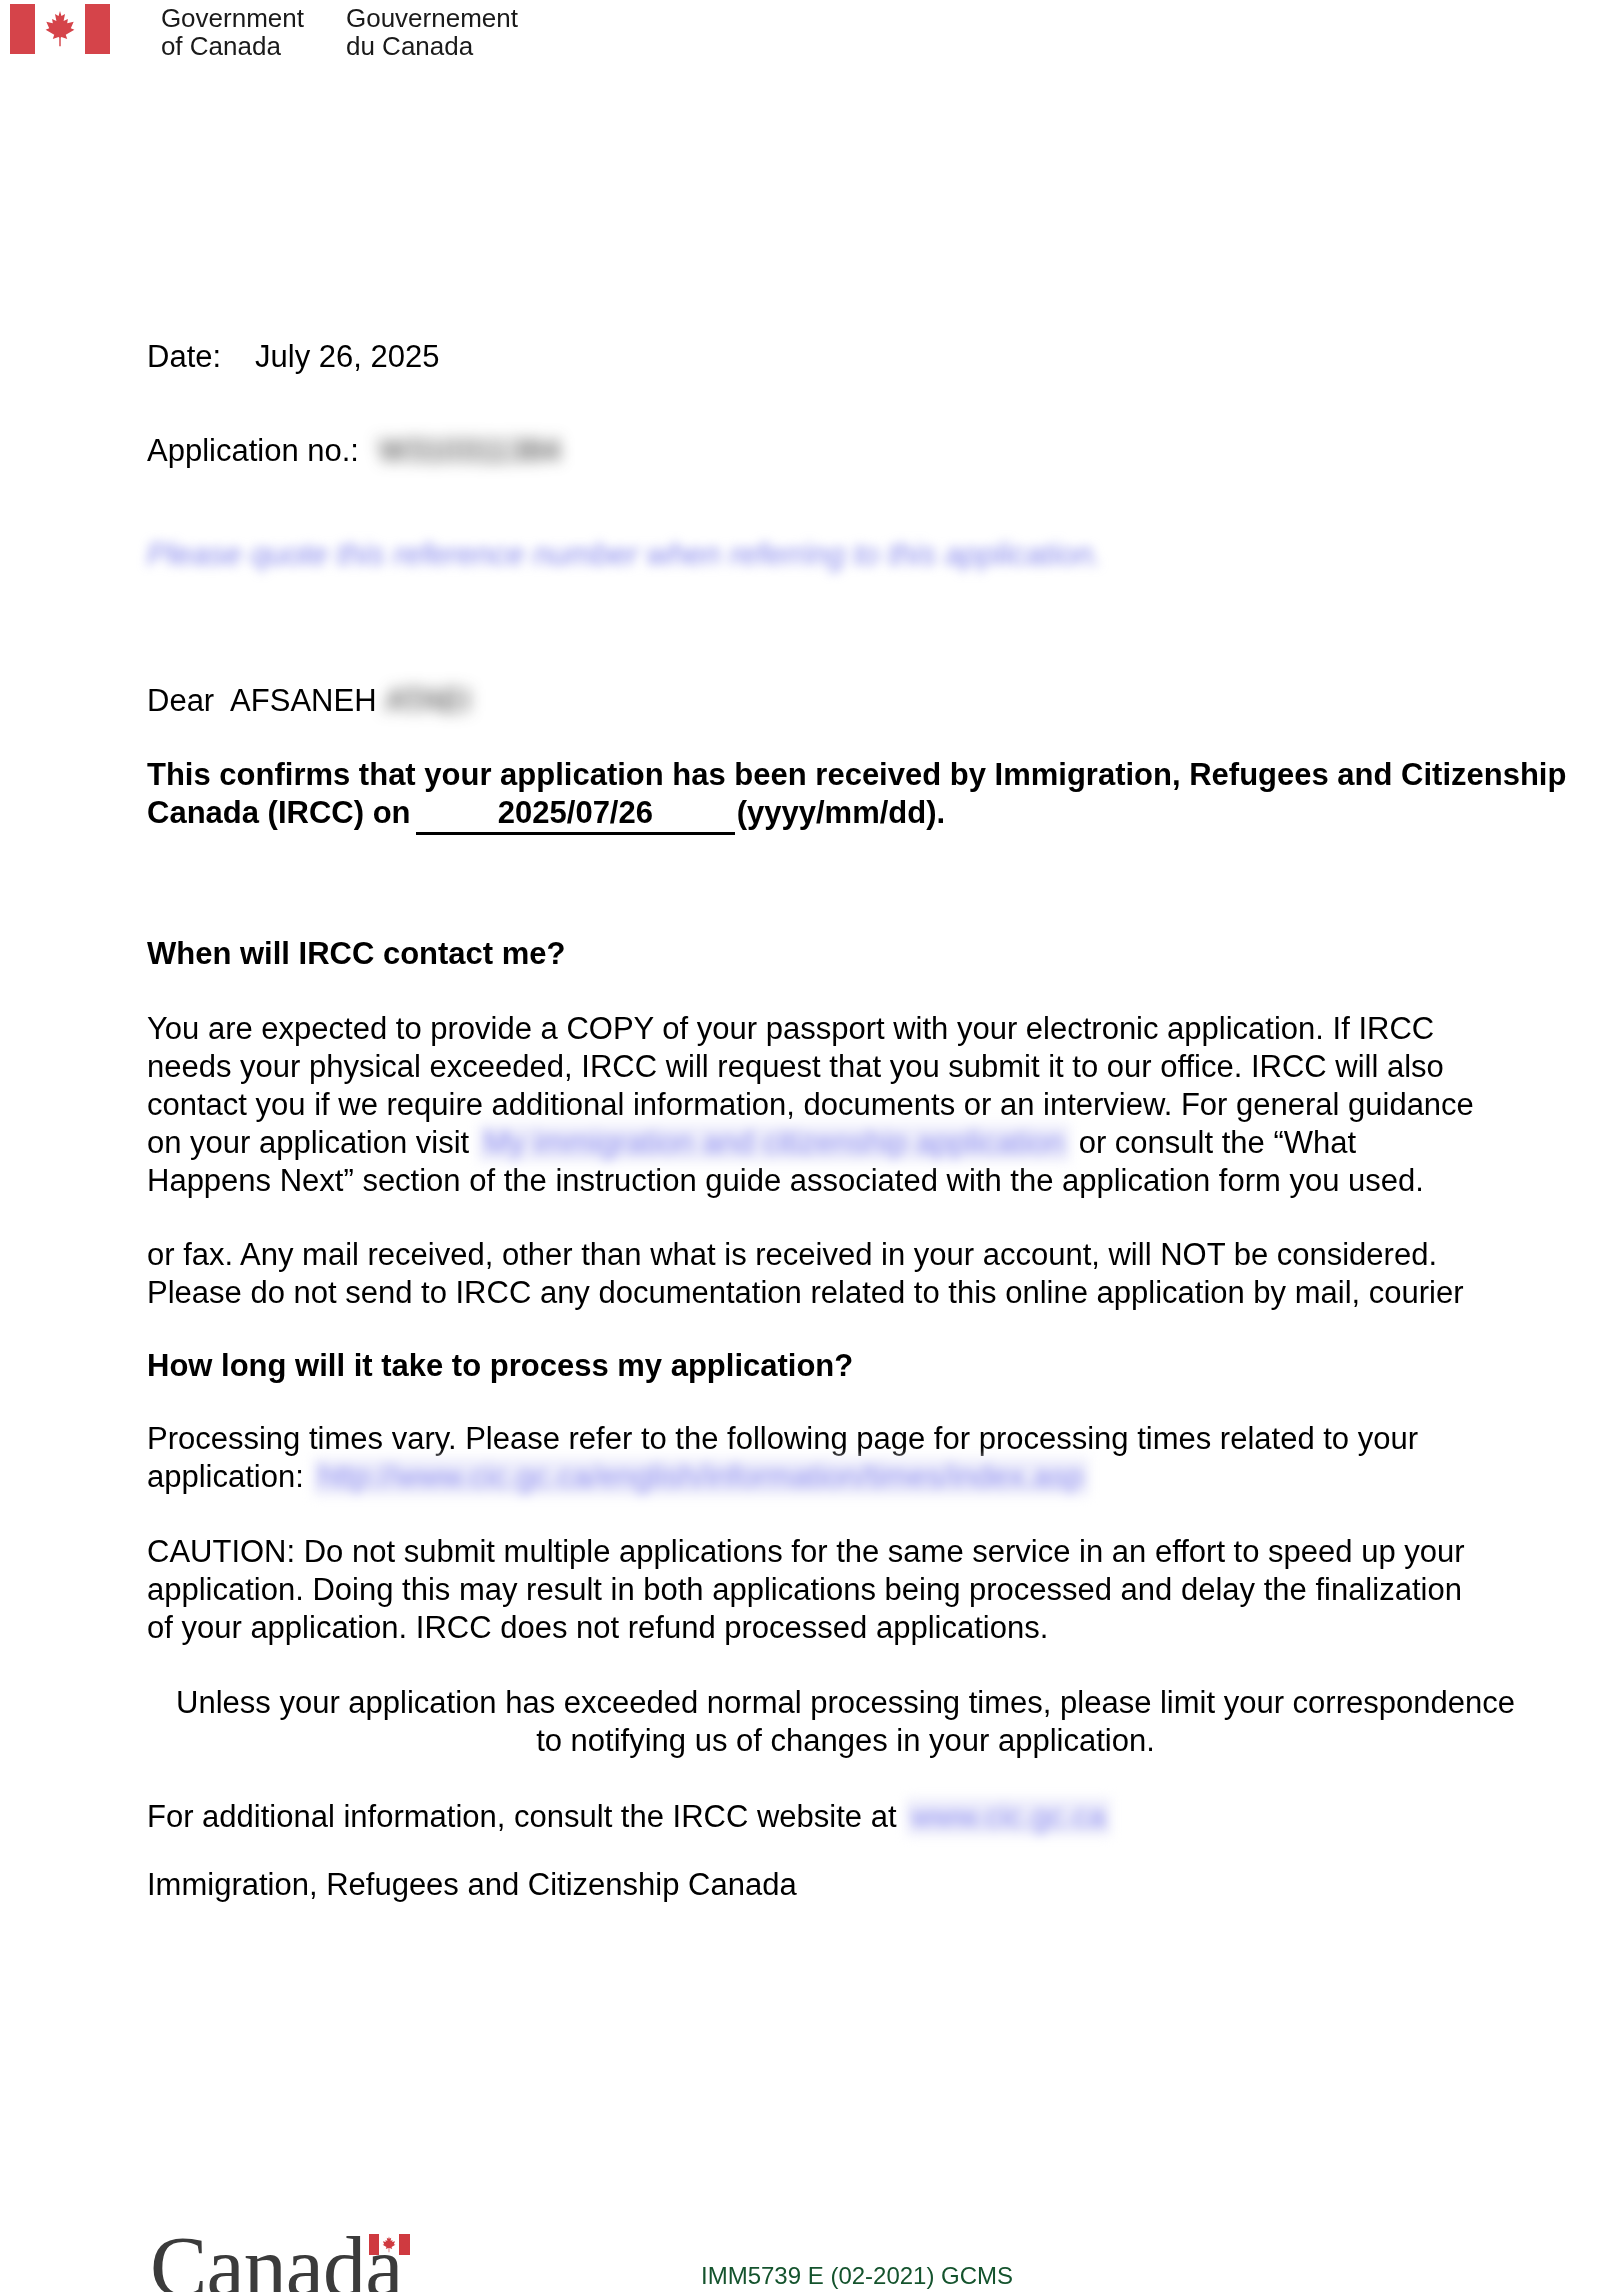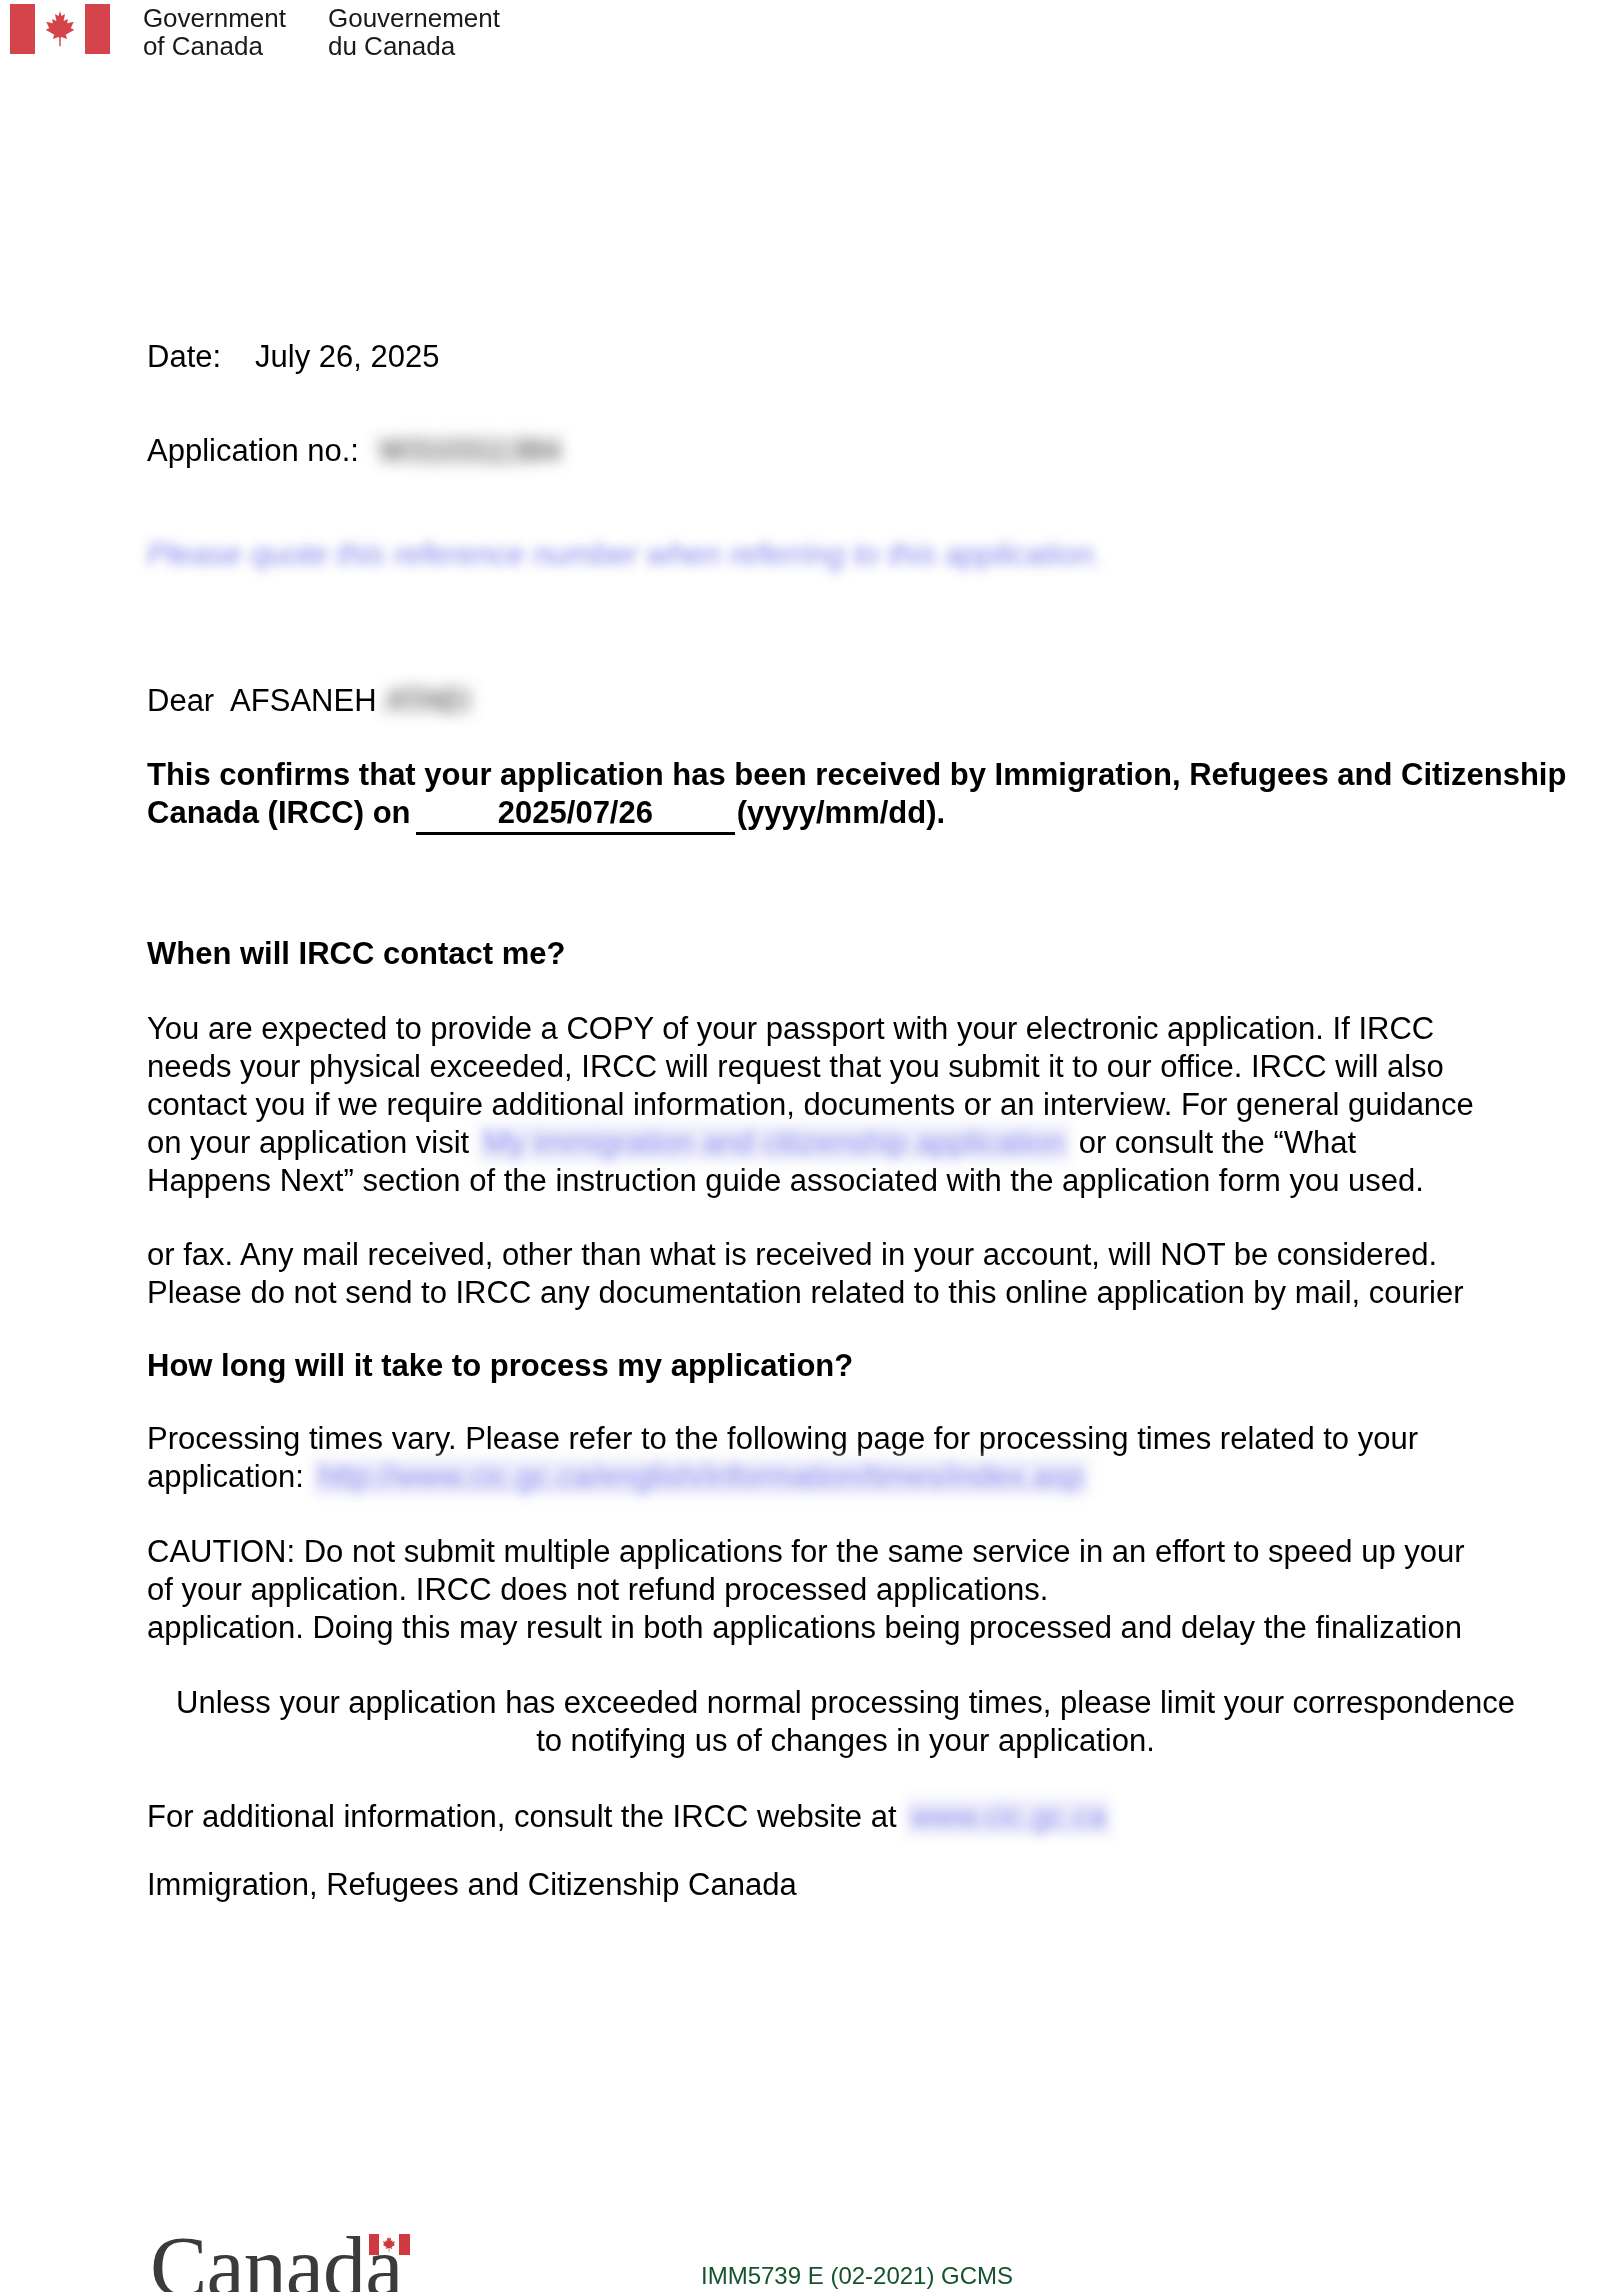--- a/index.html
+++ b/index.html
@@ -12,21 +12,21 @@
   .line { display:block; white-space:nowrap; }
   b,.bold { font-weight:bold; }
 
   
   .gov-header { position:absolute; top:3.6px; left:9.9px; display:flex; align-items:flex-start; }
   .flag { display:flex; width:100px; height:50px; flex:none; }
   .flag .bar { width:25%; height:100%; background:#d5444a; }
   .flag .field { width:50%; height:100%; background:#ffffff; display:flex; align-items:center; justify-content:center; }
   .flag svg { width:72%; height:88%; }
   .gov-text { font-size:26px; line-height:28px; color:#1a1a1a; }
-  .gov-text-en { margin-left:33px; }
+  .gov-text-en { margin-left:51px; }
   .gov-text-fr { margin-left:42px; }
 
   
   .label-gap { margin-right:34px; }
   .applabel-gap { margin-right:19.7px; }
 
   
   .redacted-dark { display:inline-block; filter:blur(7.2px); color:#2b2b2b; }
   .redacted-link {
     display:inline-block; filter:blur(5.4px); color:#8d8ef0;
@@ -125,22 +125,22 @@
 
   <div class="abs" style="top:1420px;">
     <span class="line">Processing times vary. Please refer to the following page for processing times related to your</span>
     <span class="line">
       <span class="inline-gap-r">application:</span><span class="redacted-link">http://www.cic.gc.ca/english/information/times/index.asp</span>
     </span>
   </div>
 
   <div class="abs" style="top:1533px;">
     <span class="line">CAUTION: Do not submit multiple applications for the same service in an effort to speed up your</span>
+    <span class="line">application.  Doing this may result in both applications being processed and delay the finalization</span>
     <span class="line">of your application. IRCC does not refund processed applications.</span>
-    <span class="line">application.  Doing this may result in both applications being processed and delay the finalization</span>
   </div>
 
   <div class="abs" style="top:1684px;text-align:center;">
     <span class="line">Unless your application has exceeded normal processing times, please limit your correspondence</span>
     <span class="line">to notifying us of changes in your application.</span>
   </div>
 
   <div class="abs" style="top:1798px;">
     <span class="inline-gap-r">For additional information, consult the IRCC website at</span><span class="redacted-link">www.cic.gc.ca</span>
   </div>

